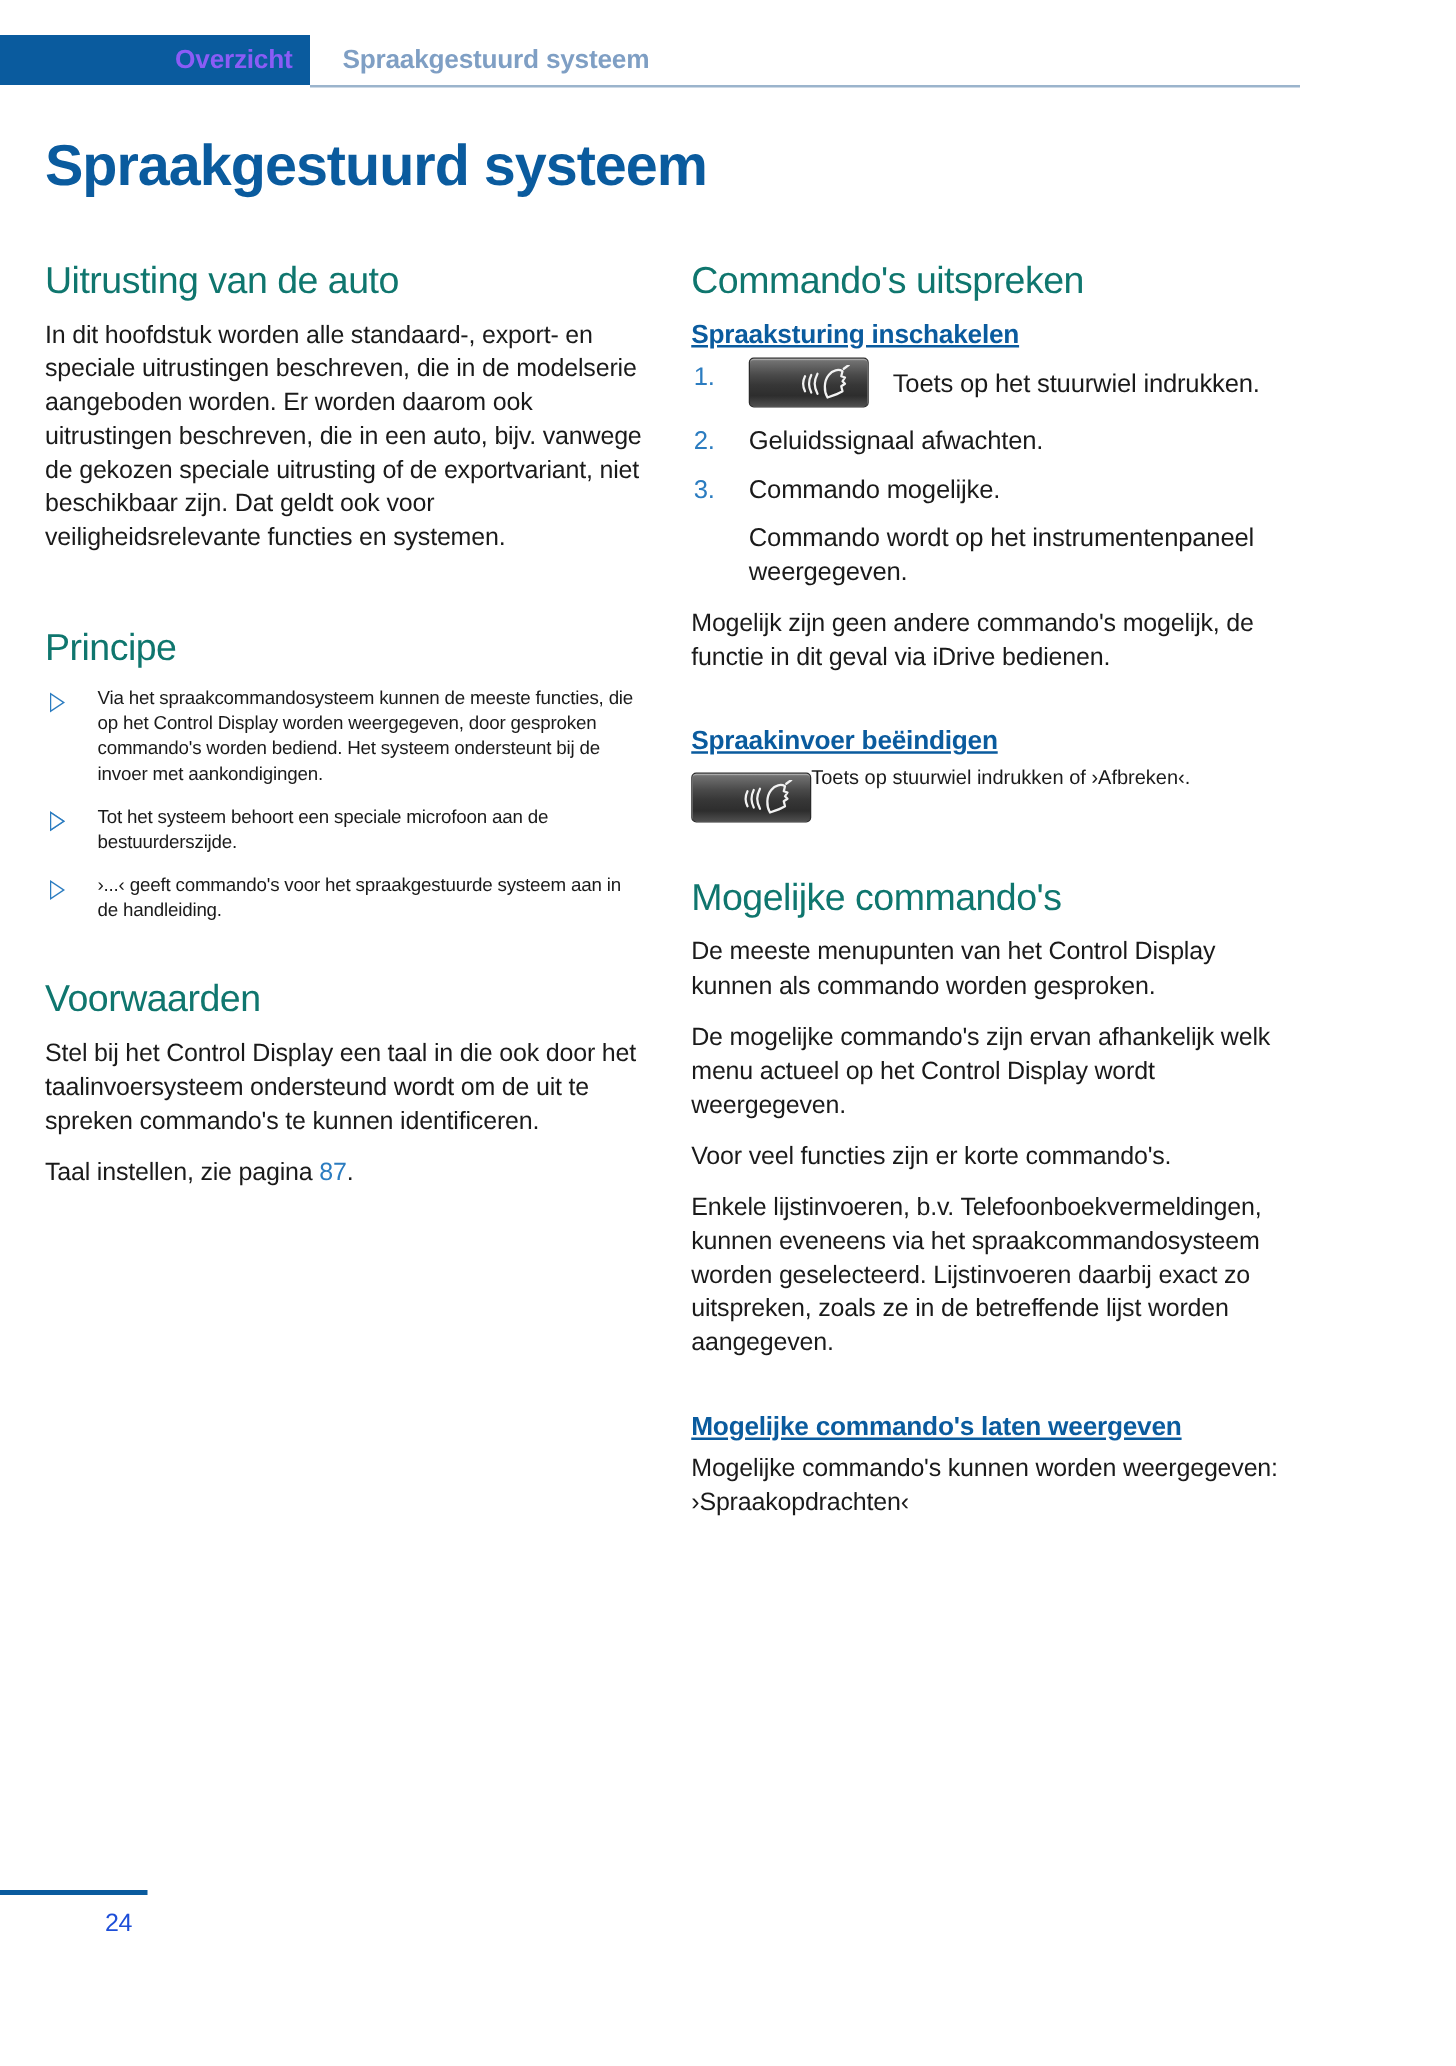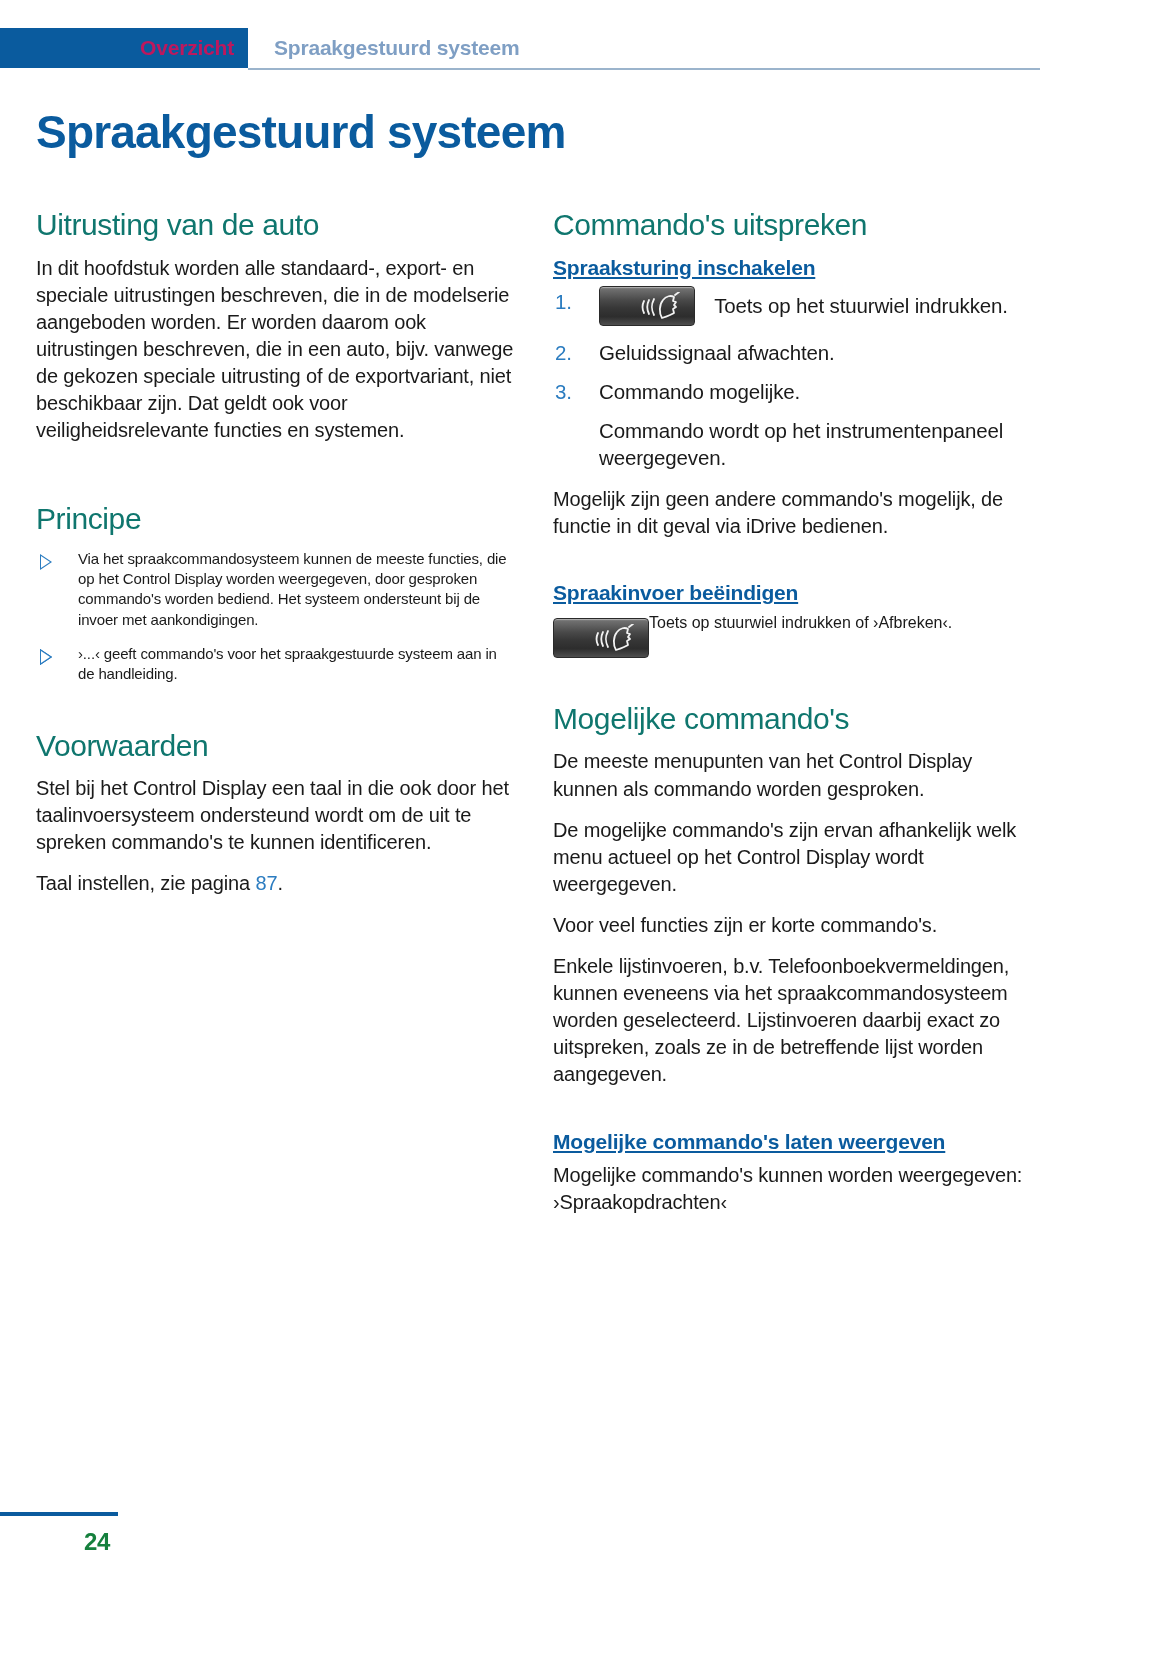--- a/index.html
+++ b/index.html
@@ -35,21 +35,21 @@
   .runhead-chapter {
     position: absolute;
     top: 0;
     left: 0;
     width: 248px;
     height: 40px;
     line-height: 40px;
     text-align: right;
     padding-right: 14px;
     box-sizing: border-box;
-    color: #be185d;
+    color: #8b5cf6;
     font-size: 21px;
     font-weight: bold;
     letter-spacing: -0.2px;
   }
   .runhead-section {
     position: absolute;
     top: 0;
     left: 274px;
     height: 40px;
     line-height: 40px;
@@ -219,23 +219,23 @@
     left: 0;
     top: 1512px;
     width: 118px;
     height: 4px;
     background: #0a5b9e;
   }
   .folio {
     position: absolute;
     left: 84px;
     top: 1528px;
-    font-size: 24px;
-    font-weight: bold;
-    color: #15803d;
+    font-size: 20px;
+    font-weight: normal;
+    color: #1d4ed8;
     letter-spacing: -0.4px;
   }
 </style>
 </head>
 <body>
 
 <div class="runhead">
   <div class="runhead-bar"></div>
   <div class="runhead-chapter">Overzicht</div>
   <div class="runhead-section">Spraakgestuurd systeem</div>
@@ -255,20 +255,21 @@
   <ul class="tri">
     <li>
       <span class="tri-mark"></span>
       <span>Via het spraakcommandosysteem kunnen de meeste functies, die op het Control Display worden weergegeven, door gesproken commando's worden bediend. Het systeem ondersteunt bij de invoer met aankondigingen.</span>
     </li>
     <li>
       <span class="tri-mark"></span>
     </li>
     <li>
       <span class="tri-mark"></span>
+      <span>Tot het systeem behoort een speciale microfoon aan de bestuurderszijde.</span>
     </li>
     <li>
       <span class="tri-mark"></span>
       <span>›...‹ geeft commando's voor het spraakgestuurde systeem aan in de handleiding.</span>
     </li>
   </ul>
 
   <div class="gap-lg"></div>
 
   <h2 class="sec">Voorwaarden</h2>

